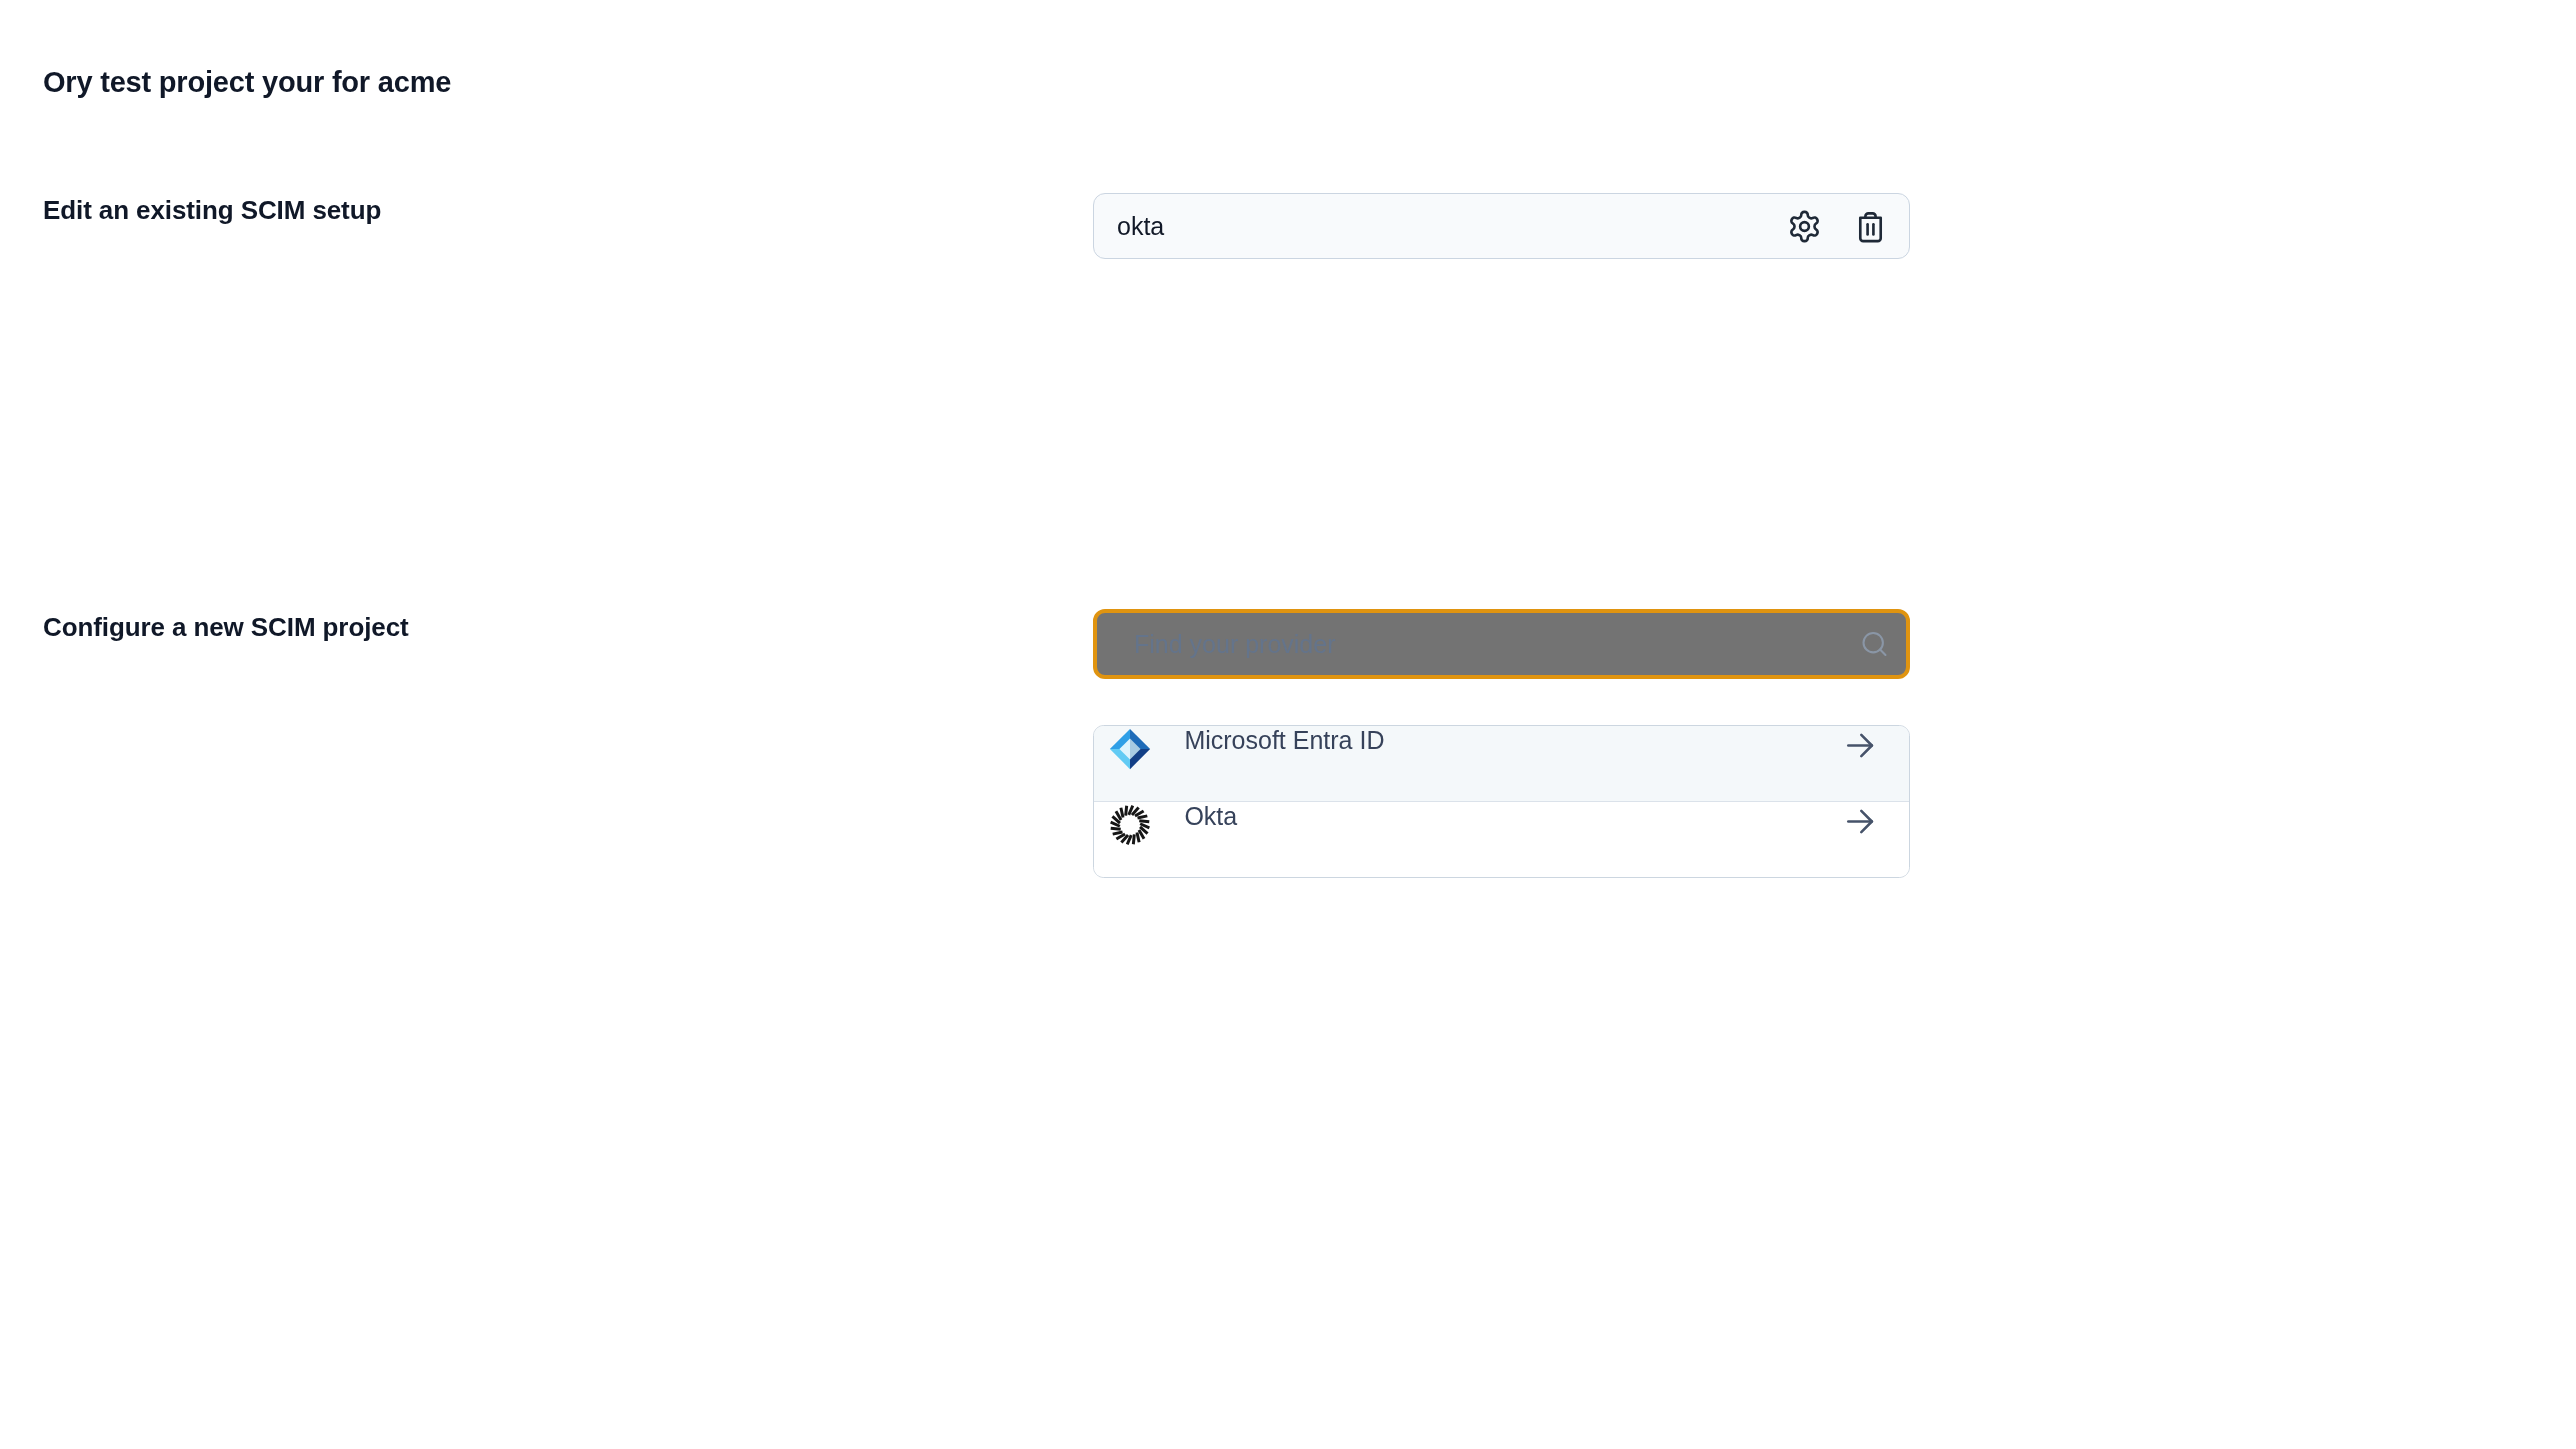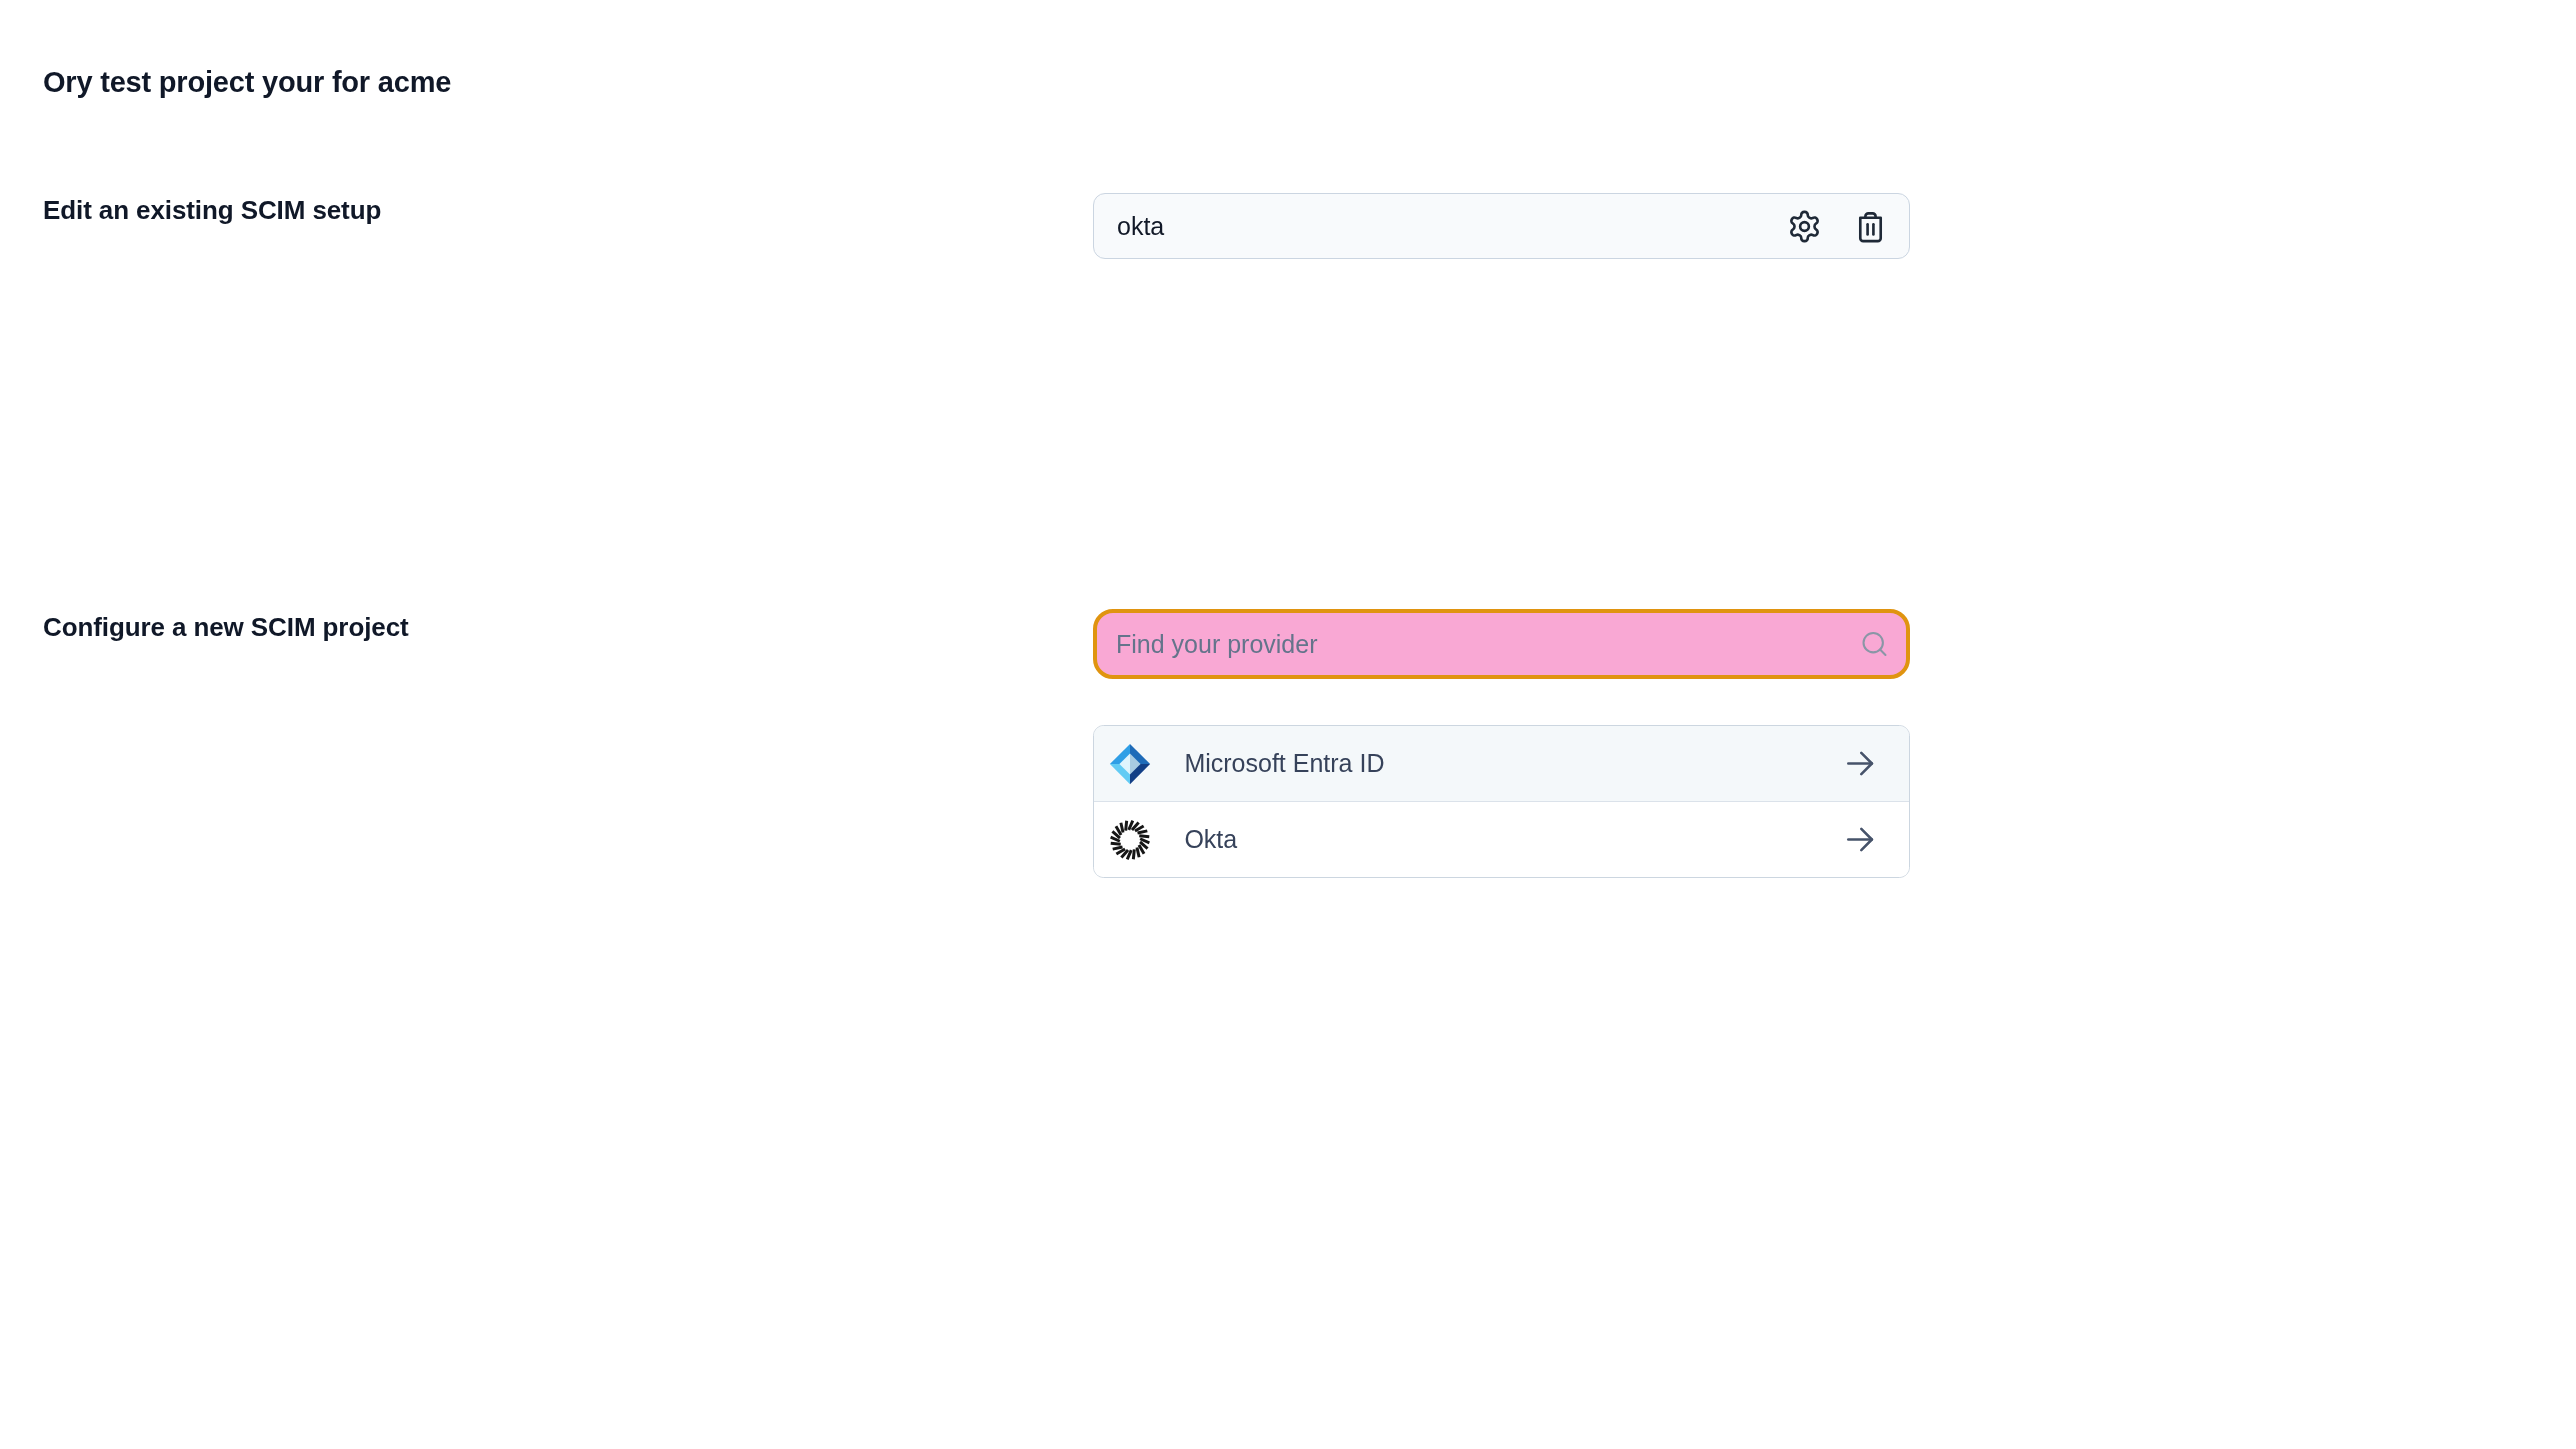--- a/index.html
+++ b/index.html
@@ -33,38 +33,38 @@
     display:flex; align-items:center; justify-content:center; cursor:pointer;
   }
   .icon-btn:first-of-type { margin-left:auto; }
   .icon-btn svg { width:35px; height:35px; stroke:#1f2937; fill:none;
     stroke-width:1.8; stroke-linecap:round; stroke-linejoin:round; }
 
   
   .search-wrap { top:609px; height:70px; }
   .search-input {
     width:100%; height:100%; box-sizing:border-box;
-    border:4px solid #e09410; border-radius:20px;
-    padding:0 74px 0 19px; font-size:25px; color:#111827;
-    background:#f9a8d4; outline:none; font-family:inherit;
+    border:4px solid #e09410; border-radius:12px;
+    padding:0 74px 0 37px; font-size:25px; color:#111827;
+    background:#737373; outline:none; font-family:inherit;
   }
   .search-input::placeholder { color:#64748b; opacity:1; }
   .search-icon {
     position:absolute; right:20px; top:50%; transform:translateY(-50%);
     width:31px; height:31px; stroke:#8a96a6; fill:none;
     stroke-width:1.6; stroke-linecap:round;
   }
 
   
   .provider-list {
     top:725px; border:1.3px solid #ccd6e0; border-radius:10.7px;
     overflow:hidden; background:#ffffff;
   }
   .provider-row {
-    height:75px; display:flex; align-items:center;
+    height:75px; display:flex; align-items:flex-start;
     padding:0 29.5px 0 13.4px; cursor:pointer; background:#ffffff;
   }
   .provider-row.highlighted { background:#f4f8fa; }
   .provider-row + .provider-row { border-top:1.3px solid #dbe2ea; }
   .provider-logo { width:46px; height:46px; margin-right:31px; flex:none; }
   .provider-name { font-size:25px; color:#36425a; }
   .arrow-icon {
     margin-left:auto; width:39px; height:39px; flex:none;
     stroke:#46536a; fill:none; stroke-width:1.6; stroke-linecap:round; stroke-linejoin:round;
   }

